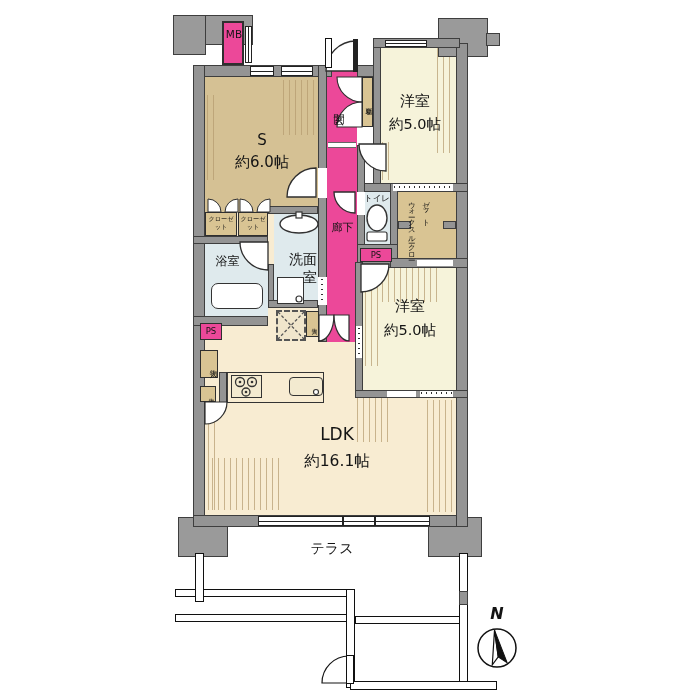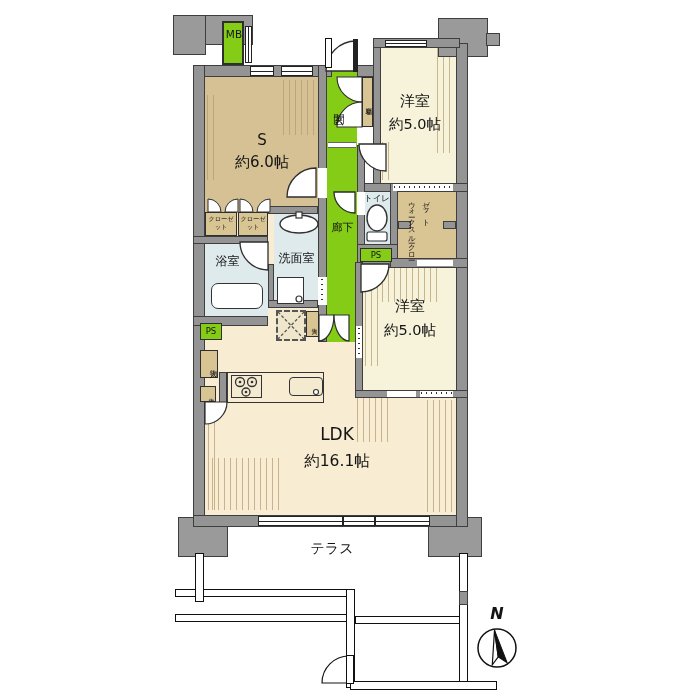--- a/index.html
+++ b/index.html
@@ -8,21 +8,21 @@
   .abs{position:absolute;box-sizing:border-box;}
   .fill{position:absolute;box-sizing:border-box;}
   .wall{position:absolute;box-sizing:border-box;background:#949494;border:1px solid #3e3e3e;}
   .pillar{position:absolute;box-sizing:border-box;background:#9a9a9a;border:1px solid #3e3e3e;}
   .box{position:absolute;box-sizing:border-box;border:1px solid #2f2f2f;}
   .tan{background:#d9c493;}
   .tan2{background:#d5c194;}
   .cream{background:#f6f3da;}
   .ldkc{background:#f8ecd2;}
   .water{background:#dfeaed;}
-  .whitebg{background:#84cc16;}
+  .whitebg{background:#ec4899;}
   .gap{position:absolute;background:#fff;}
   .window{position:absolute;box-sizing:border-box;background:#fff;border:1px solid #222;}
   .window-h::after{content:"";position:absolute;left:0;right:0;top:48%;height:1px;background:#222;}
   .window-v::after{content:"";position:absolute;top:0;bottom:0;left:48%;width:1px;background:#222;}
   .hatch{position:absolute;background:repeating-linear-gradient(to right,#b49a6e 0 1px,transparent 1px 6px);opacity:.7;}
   .ticks{position:absolute;background:repeating-linear-gradient(to right,#333 0 1px,transparent 1px 5px);}
   .vticks{position:absolute;background:repeating-linear-gradient(to bottom,#333 0 1px,transparent 1px 5px);}
   .lbl{position:absolute;color:#141414;line-height:1.25;text-align:center;}
   .vlbl{position:absolute;color:#141414;writing-mode:vertical-rl;text-orientation:upright;text-align:center;}
   .fence{position:absolute;box-sizing:border-box;background:#fff;border:1px solid #101010;}
@@ -223,19 +223,19 @@
 
   <div class="lbl" style="left:380px;top:297px;width:60px;font-size:15px;">洋室</div>
   <div class="lbl" style="left:373px;top:321px;width:74px;font-size:14.5px;">約5.0帖</div>
 
   <div class="lbl" style="left:300px;top:424px;width:74px;font-size:17px;">LDK</div>
   <div class="lbl" style="left:293px;top:452px;width:88px;font-size:15.5px;">約16.1帖</div>
 
   <div class="vlbl" style="left:331px;top:88px;width:14px;height:34px;font-size:11px;">玄関</div>
   <div class="lbl" style="left:329px;top:221px;width:27px;font-size:11px;">廊下</div>
   <div class="lbl" style="left:211px;top:254px;width:33px;font-size:12px;">浴室</div>
-  <div class="lbl" style="left:276px;top:251px;width:41px;font-size:12px;">洗面室</div>
+  <div class="lbl" style="left:276px;top:251px;width:41px;font-size:14px;text-align:right;">洗面室</div>
   <div class="lbl" style="left:362px;top:193px;width:30px;font-size:8.5px;">トイレ</div>
   <div class="abs" style="left:404px;top:196px;width:46px;height:60px;writing-mode:vertical-lr;text-orientation:upright;font-size:7.5px;line-height:1.9;color:#141414;">ウォークスルークローゼット</div>
   <div class="lbl" style="left:302px;top:540px;width:60px;font-size:14px;">テラス</div>
   <div class="lbl" style="left:486px;top:604px;width:22px;font-size:16px;font-style:italic;font-weight:bold;">N</div>
 
 </div>
 
 </body></html>

